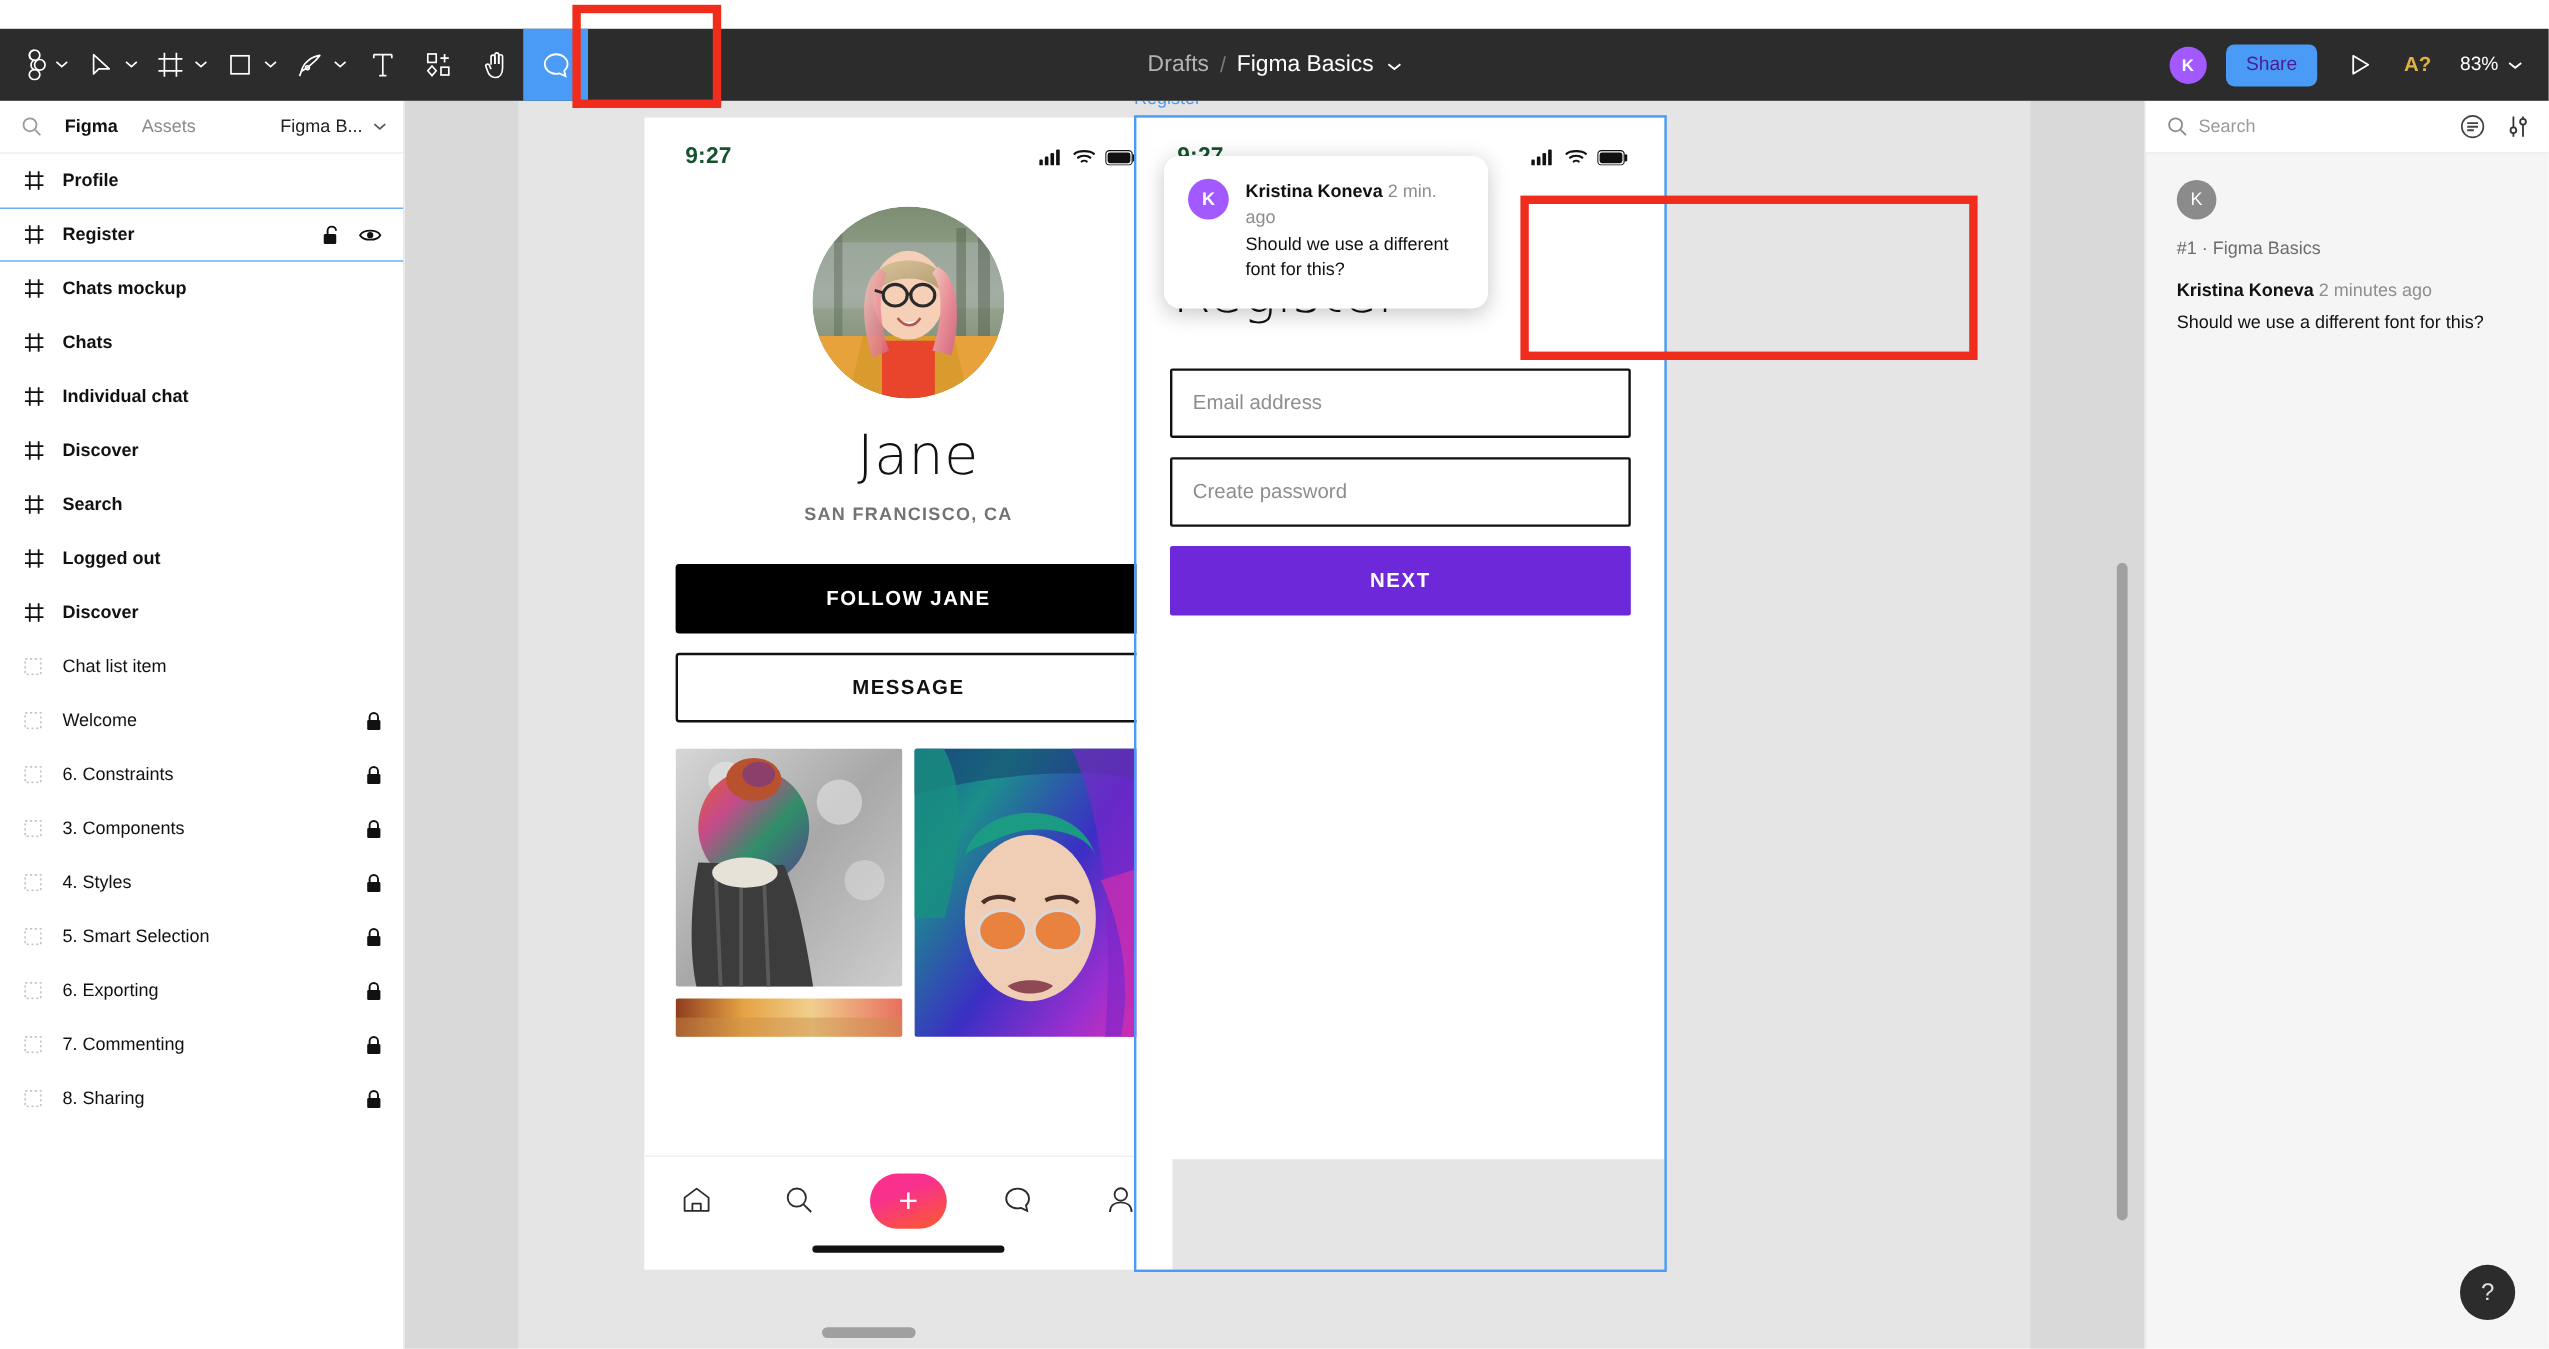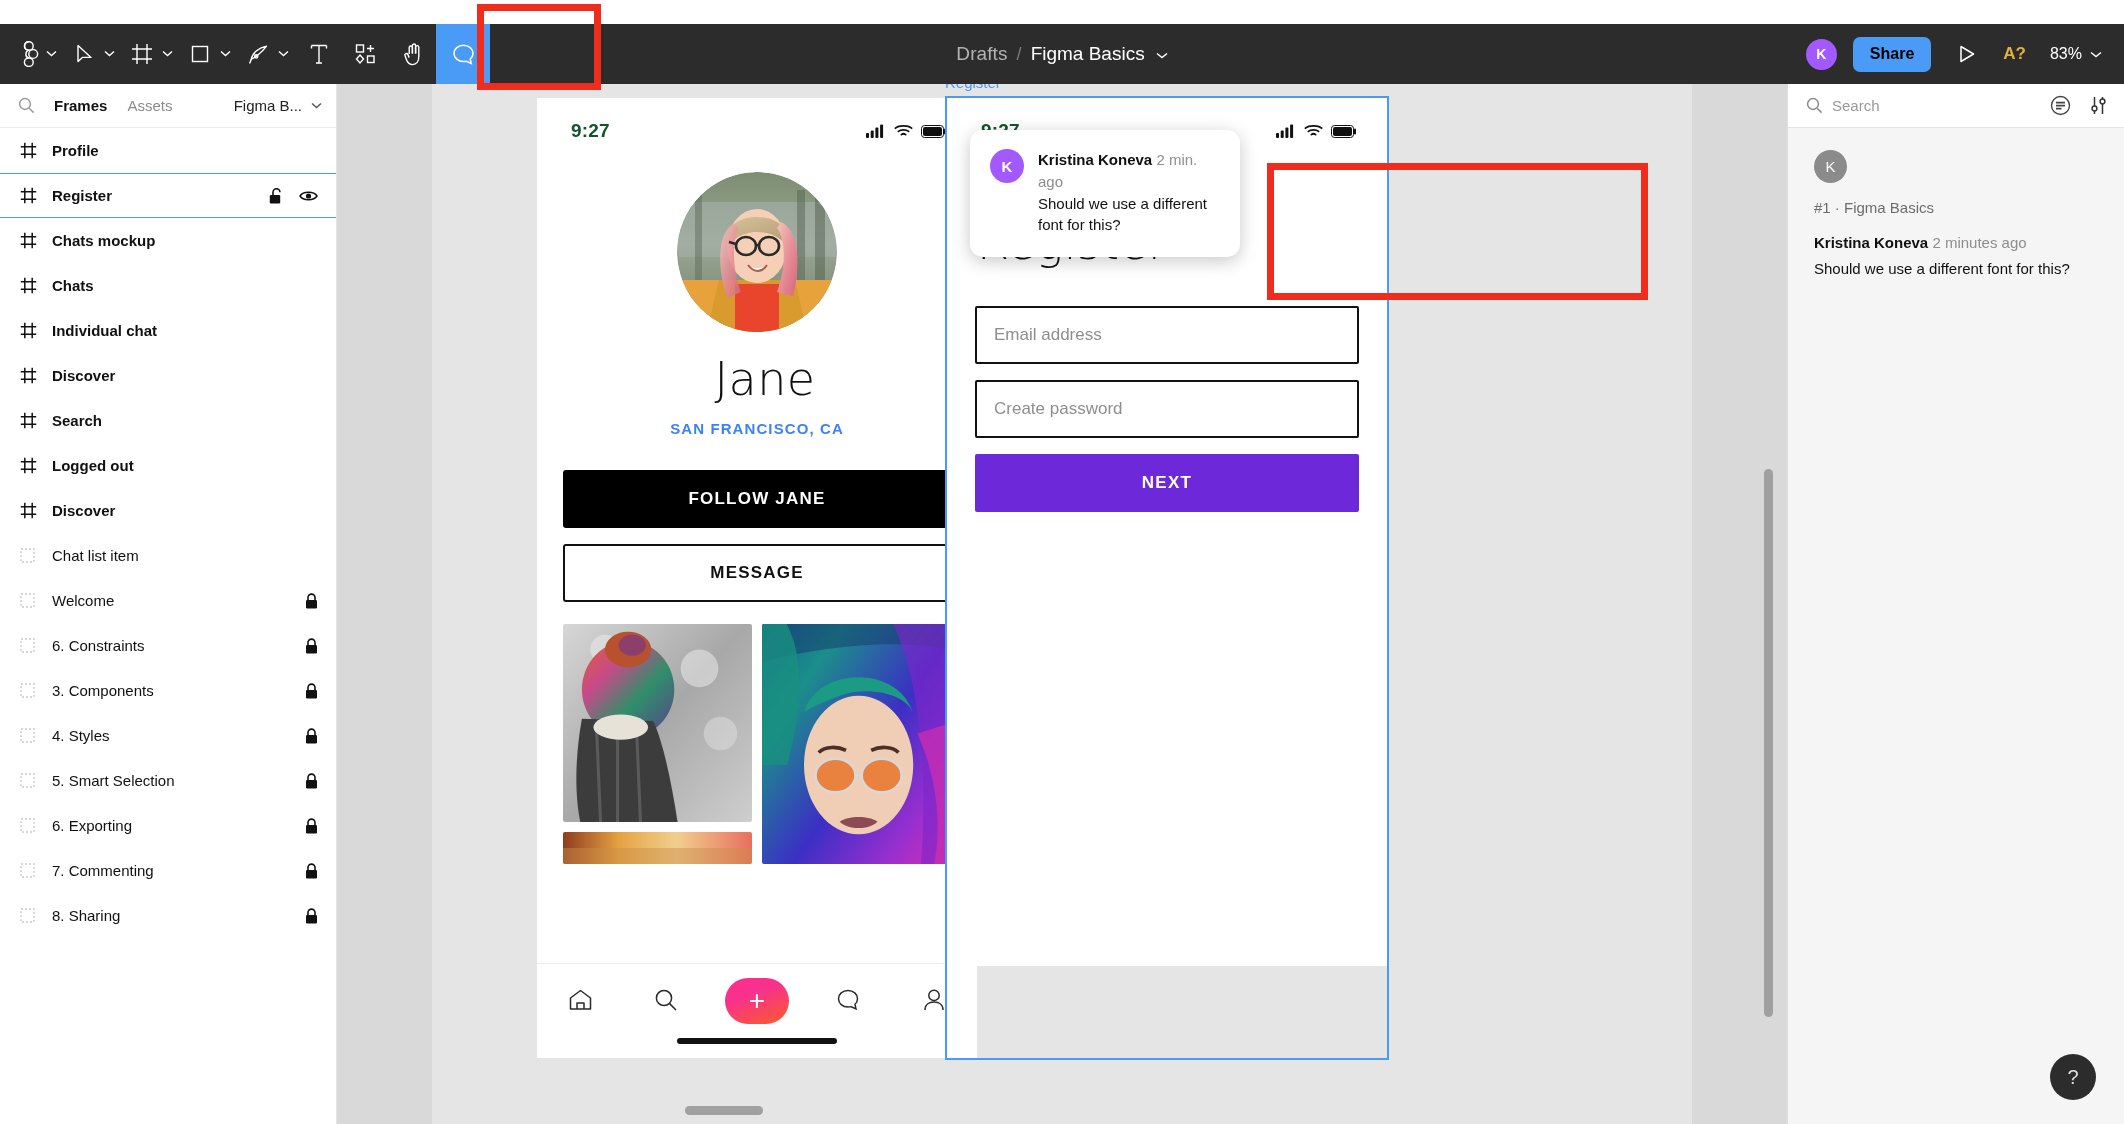--- a/index.html
+++ b/index.html
@@ -51,24 +51,24 @@
     display: flex; align-items: center; gap: 0px; padding-right: 14px;
   }
   .avatar-sm {
     width: 31px; height: 31px; border-radius: 50%;
     background: #a259ff; color: #fff;
     display: flex; align-items: center; justify-content: center;
     font-size: 14px; font-weight: bold; cursor: pointer;
     margin-right: 16px;
   }
   .share-btn {
-    background: #4a9bf5; color: #000000; border-radius: 7px;
+    background: #4a9bf5; color: #4c1d95; border-radius: 7px;
     height: 35px; padding: 0 17px;
     display: flex; align-items: center; justify-content: center;
-    font-size: 16px; font-weight: bold; cursor: pointer;
+    font-size: 16px; font-weight: normal; cursor: pointer;
     margin-right: 14px;
   }
   .play-btn {
     width: 44px; height: 60px; display: flex; align-items: center; justify-content: center;
     cursor: pointer;
   }
   .az-btn {
     color: #e0b341; font-size: 17px; font-weight: bold;
     padding: 0 14px; height: 60px; display: flex; align-items: center;
     cursor: pointer;
@@ -146,21 +146,21 @@
     width: 160px; height: 160px; border-radius: 50%;
     margin: 30px auto 0 auto; overflow: hidden; position: relative;
   }
   .pf-name {
     text-align: center; font-size: 46px; color: #111;
     margin-top: 20px; font-weight: 300; letter-spacing: .5px;
     font-family: "DejaVu Sans", sans-serif;
     padding-left: 16px;
   }
   .pf-loc {
-    text-align: center; font-size: 15px; font-weight: bold; color: #3b82f6;
+    text-align: center; font-size: 15px; font-weight: bold; color: #737373;
     letter-spacing: 1.1px; margin-top: 14px;
   }
   .btn-solid {
     margin: 33px 26px 0 26px; height: 58px; background: #000; color: #fff;
     display: flex; align-items: center; justify-content: center;
     font-size: 17px; font-weight: bold; letter-spacing: 1.2px; border-radius: 3px;
     cursor: pointer;
   }
   .btn-outline {
     margin: 16px 26px 0 26px; height: 58px; background: #fff; color: #111;
@@ -412,21 +412,21 @@
   </div>
 
   <div class="left-panel">
     <div class="lp-head">
       <div class="lp-search-icon">
         <svg width="17" height="17" viewBox="0 0 17 17" fill="none" stroke="#9a9a9a" stroke-width="1.5">
           <circle cx="7" cy="7" r="5.4"></circle>
             <path d="M11.2 11.2 L15.6 15.6"></path>
         </svg>
       </div>
-      <div class="lp-tab active">Frames</div>
+      <div class="lp-tab active">Figma</div>
       <div class="lp-tab">Assets</div>
       <div class="lp-page">
         <span>Figma B...</span>
         <svg width="11" height="7" viewBox="0 0 11 7" fill="none" stroke="#555" stroke-width="1.4">
             <path d="M1 1.5L5.5 5.5L10 1.5"></path>
           </svg>
       </div>
     </div>
     <div id="layer-list">
         <div class="layer-row">

